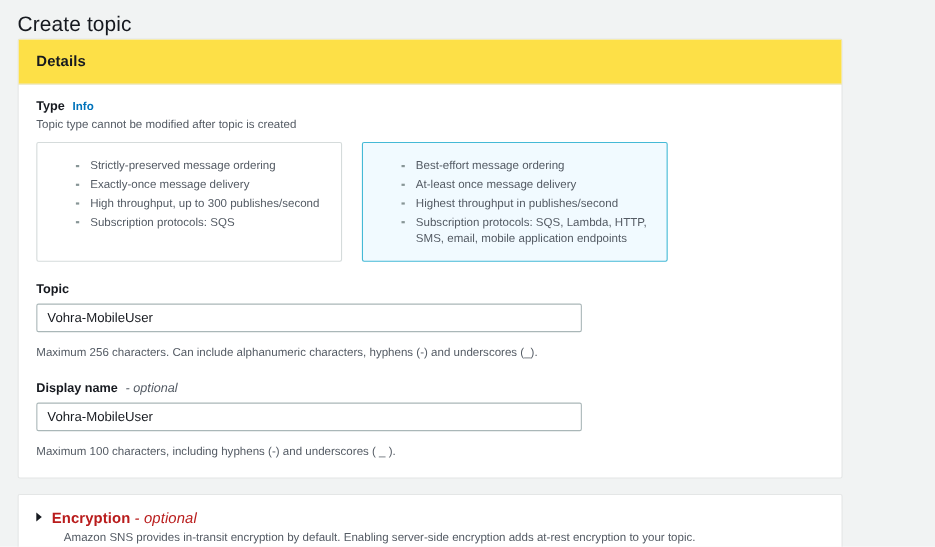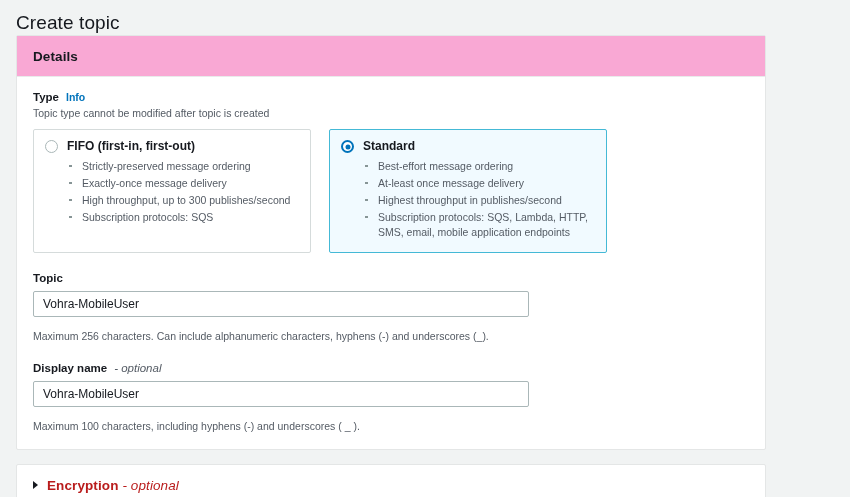--- a/index.html
+++ b/index.html
@@ -32,21 +32,21 @@
   
   .card {
     background: #ffffff;
     border: 1px solid #e4e6e6;
     border-radius: 2px;
     margin: 0 0 0 16px;
     width: 750px;
     box-sizing: border-box;
   }
   .card-header {
-    background: #f9a8d4;
+    background: #fde047;
     border-bottom: 1px solid #e9ebeb;
     padding: 11px 16px 11px 16px;
   }
   .card-header-title {
     font-size: 13.5px;
     font-weight: bold;
     color: #16191f;
     letter-spacing: 0.1px;
   }
   .card-body {
@@ -244,37 +244,29 @@
       <div>
         <div class="field-label">
           <span>Type</span>
           <span class="info-link">Info</span>
         </div>
         <div class="field-desc">Topic type cannot be modified after topic is created</div>
 
         <div class="tile-row">
 
           <div class="tile">
-            <div class="tile-head">
-              <span class="radio"></span>
-              <span class="tile-title">FIFO (first-in, first-out)</span>
-            </div>
             <ul class="tile-list">
               <li>Strictly-preserved message ordering</li>
               <li>Exactly-once message delivery</li>
               <li>High throughput, up to 300 publishes/second</li>
               <li>Subscription protocols: SQS</li>
             </ul>
           </div>
 
           <div class="tile selected">
-            <div class="tile-head">
-              <span class="radio on"></span>
-              <span class="tile-title">Standard</span>
-            </div>
             <ul class="tile-list">
               <li>Best-effort message ordering</li>
               <li>At-least once message delivery</li>
               <li>Highest throughput in publishes/second</li>
               <li>Subscription protocols: SQS, Lambda, HTTP, SMS, email, mobile application endpoints</li>
             </ul>
           </div>
 
         </div>
       </div>

